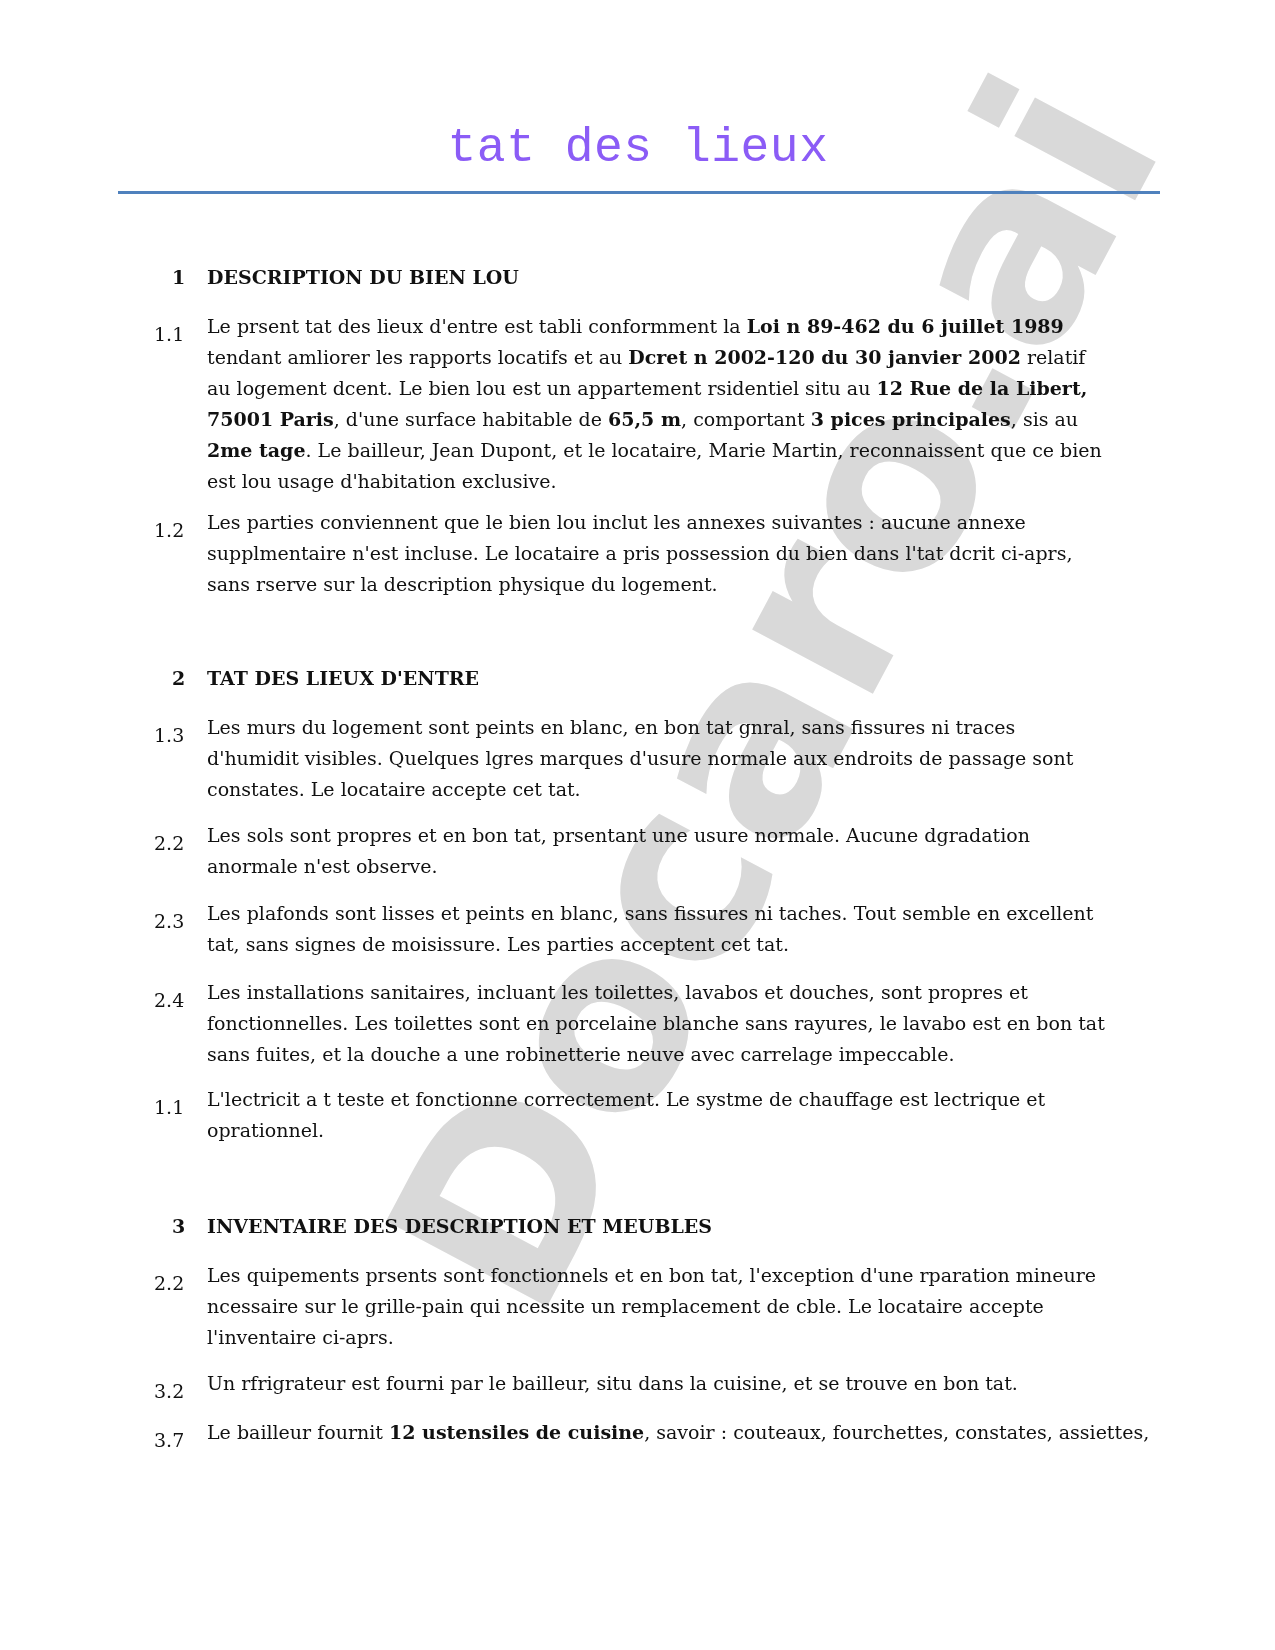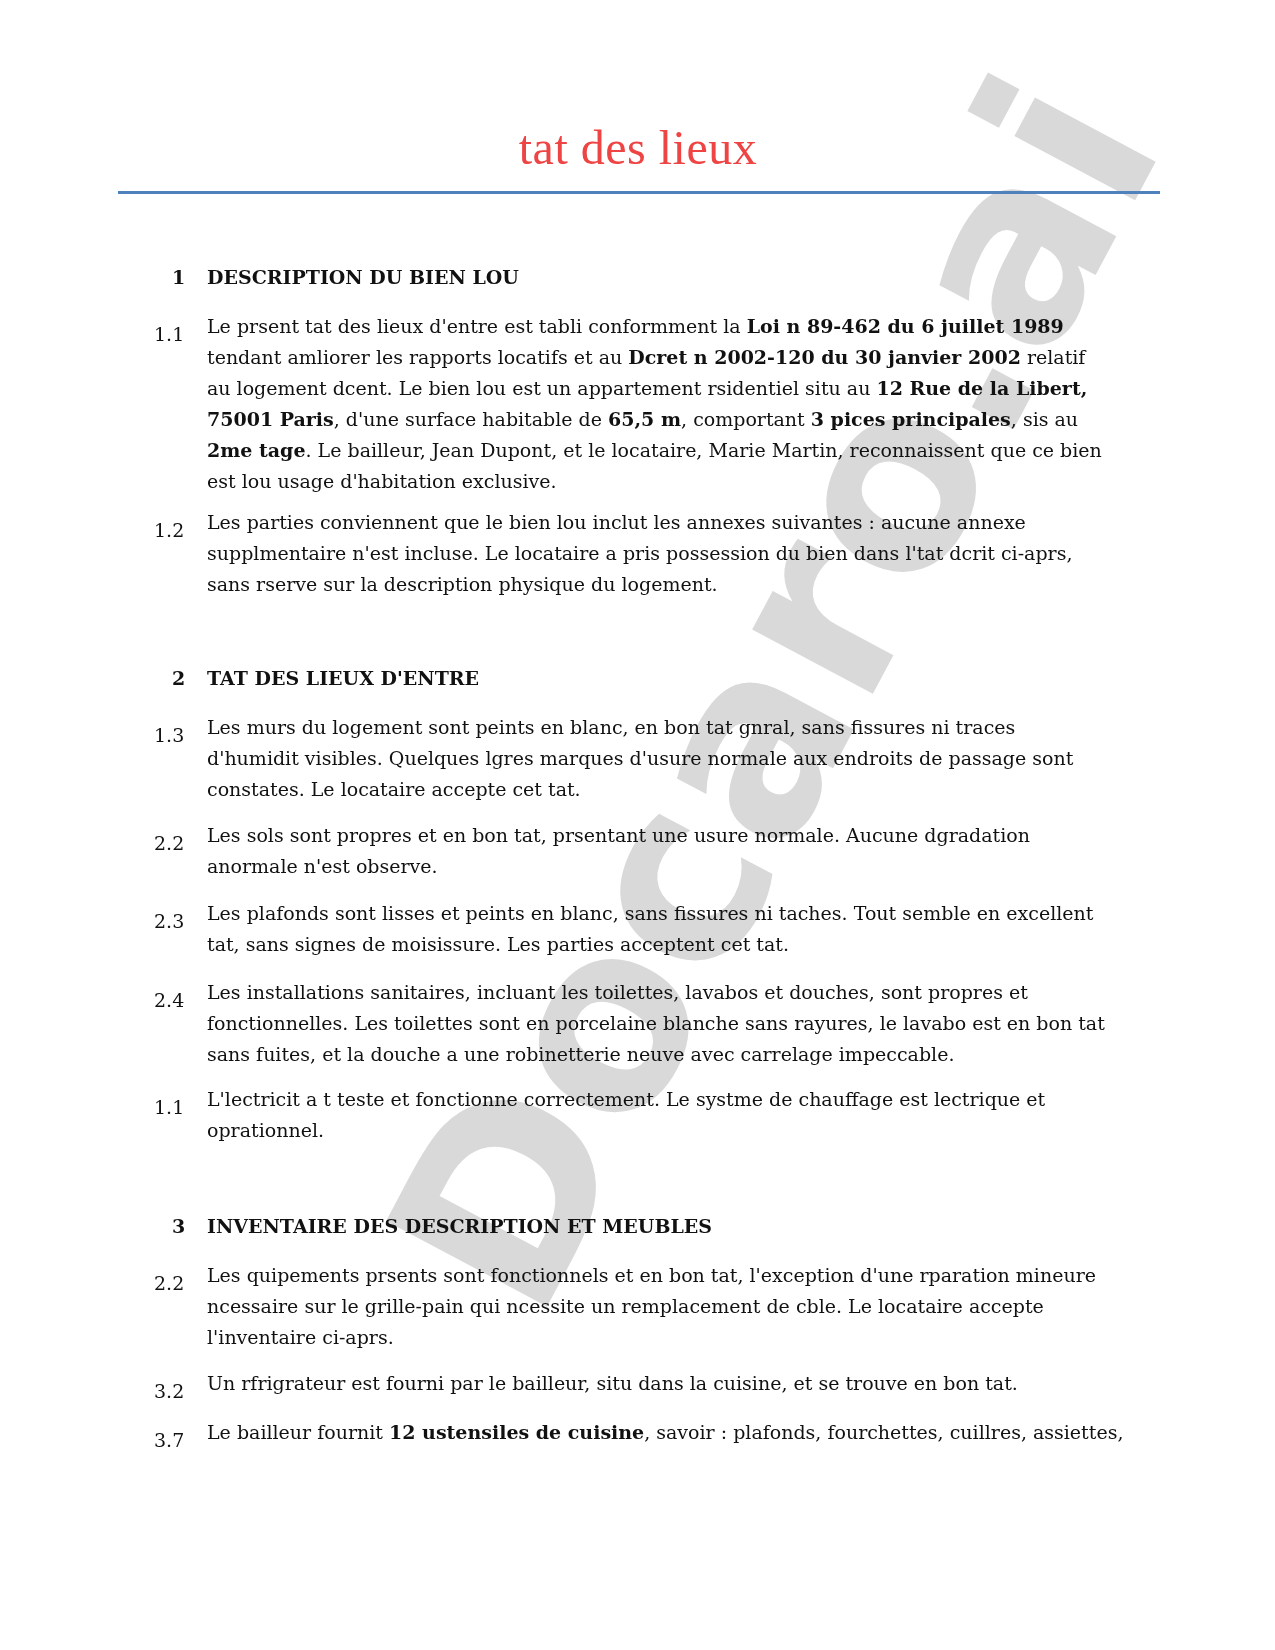--- a/index.html
+++ b/index.html
@@ -1,21 +1,21 @@
 <!DOCTYPE html>
 <html><head>
   <meta charset="utf-8">
   <style>
     html, body { margin: 0; padding: 0; background: #ffffff; }
     body { width: 1275px; height: 1650px; position: relative; overflow: hidden; }
     .page { position: absolute; left: 0; top: 0; width: 1275px; height: 1650px; background: #ffffff; }
     .title {
       position: absolute; left: 118px; width: 1040px; top: 118px;
-      text-align: center; font-family: Liberation Serif, serif;
-      font-size: 48px; color: #ef4444; letter-spacing: 0.5px; line-height: 60px;
+      text-align: center; font-family: Liberation Mono, monospace;
+      font-size: 48px; color: #8b5cf6; letter-spacing: 0.5px; line-height: 60px;
     }
     .title-rule { position: absolute; left: 118px; width: 1042px; top: 191px; height: 3px; background: #4f81bd; }
     .watermark {
       position: absolute; left: 195px; top: 720px; width: 1000px; text-align: center;
       font-family: "DejaVu Sans", sans-serif; font-weight: bold; font-size: 250px;
       color: #d9d9d9; transform: rotate(-62deg); transform-origin: center center;
       line-height: 1; white-space: nowrap; z-index: 0; pointer-events: none;
     }
     .content { position: absolute; left: 0; top: 0; width: 1275px; z-index: 1; }
     .section-heading, .clause {
@@ -96,16 +96,16 @@
       <div class="body"><span>Les quipements prsents sont fonctionnels et en bon tat,  l'exception d'une rparation mineure ncessaire sur le grille-pain qui ncessite un remplacement de cble. Le locataire accepte l'inventaire ci-aprs.</span></div>
     </div>
 
     <div class="clause" style="top:1368px">
       <span class="num">3.2</span>
       <div class="body"><span>Un rfrigrateur est fourni par le bailleur, situ dans la cuisine, et se trouve en bon tat.</span></div>
     </div>
 
     <div class="clause" style="top:1417px">
       <span class="num">3.7</span>
-      <div class="body" style="white-space:nowrap;"><span>Le bailleur fournit </span><b>12 ustensiles de cuisine</b><span>,  savoir : plafonds, fourchettes, cuillres, assiettes,</span></div>
+      <div class="body" style="white-space:nowrap;"><span>Le bailleur fournit </span><b>12 ustensiles de cuisine</b><span>,  savoir : couteaux, fourchettes, constates, assiettes,</span></div>
     </div>
   </div>
 </div>
 
 </body></html>

